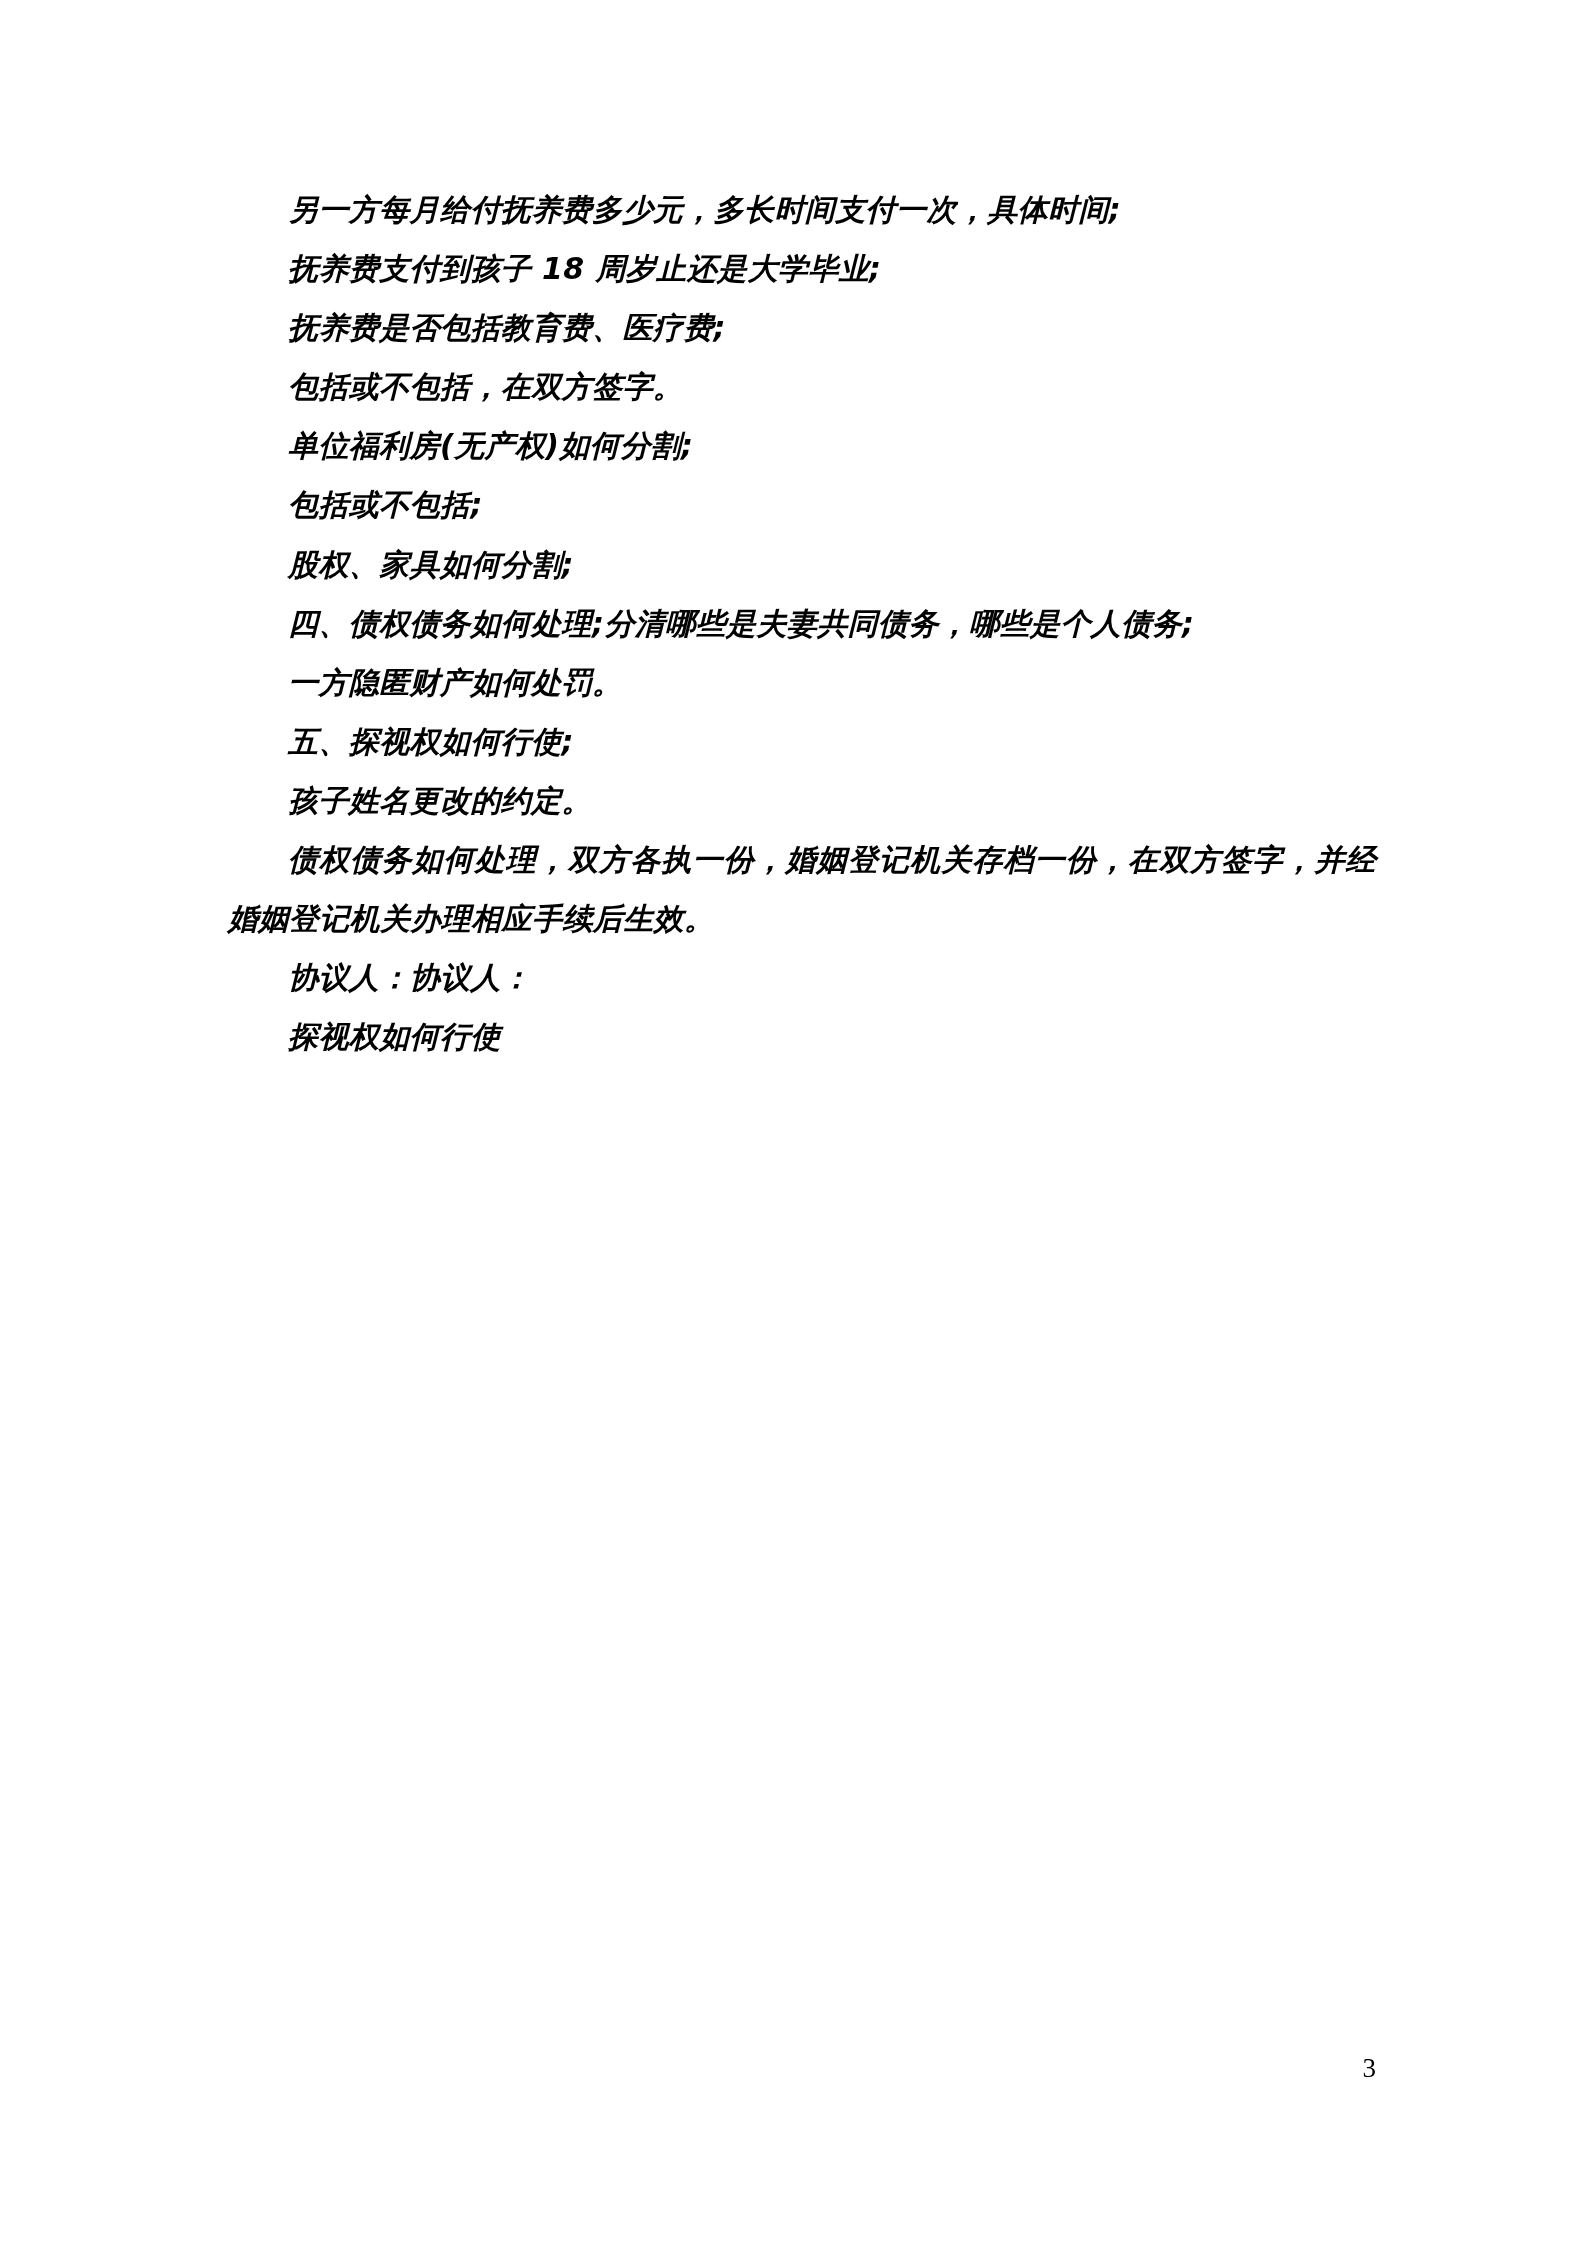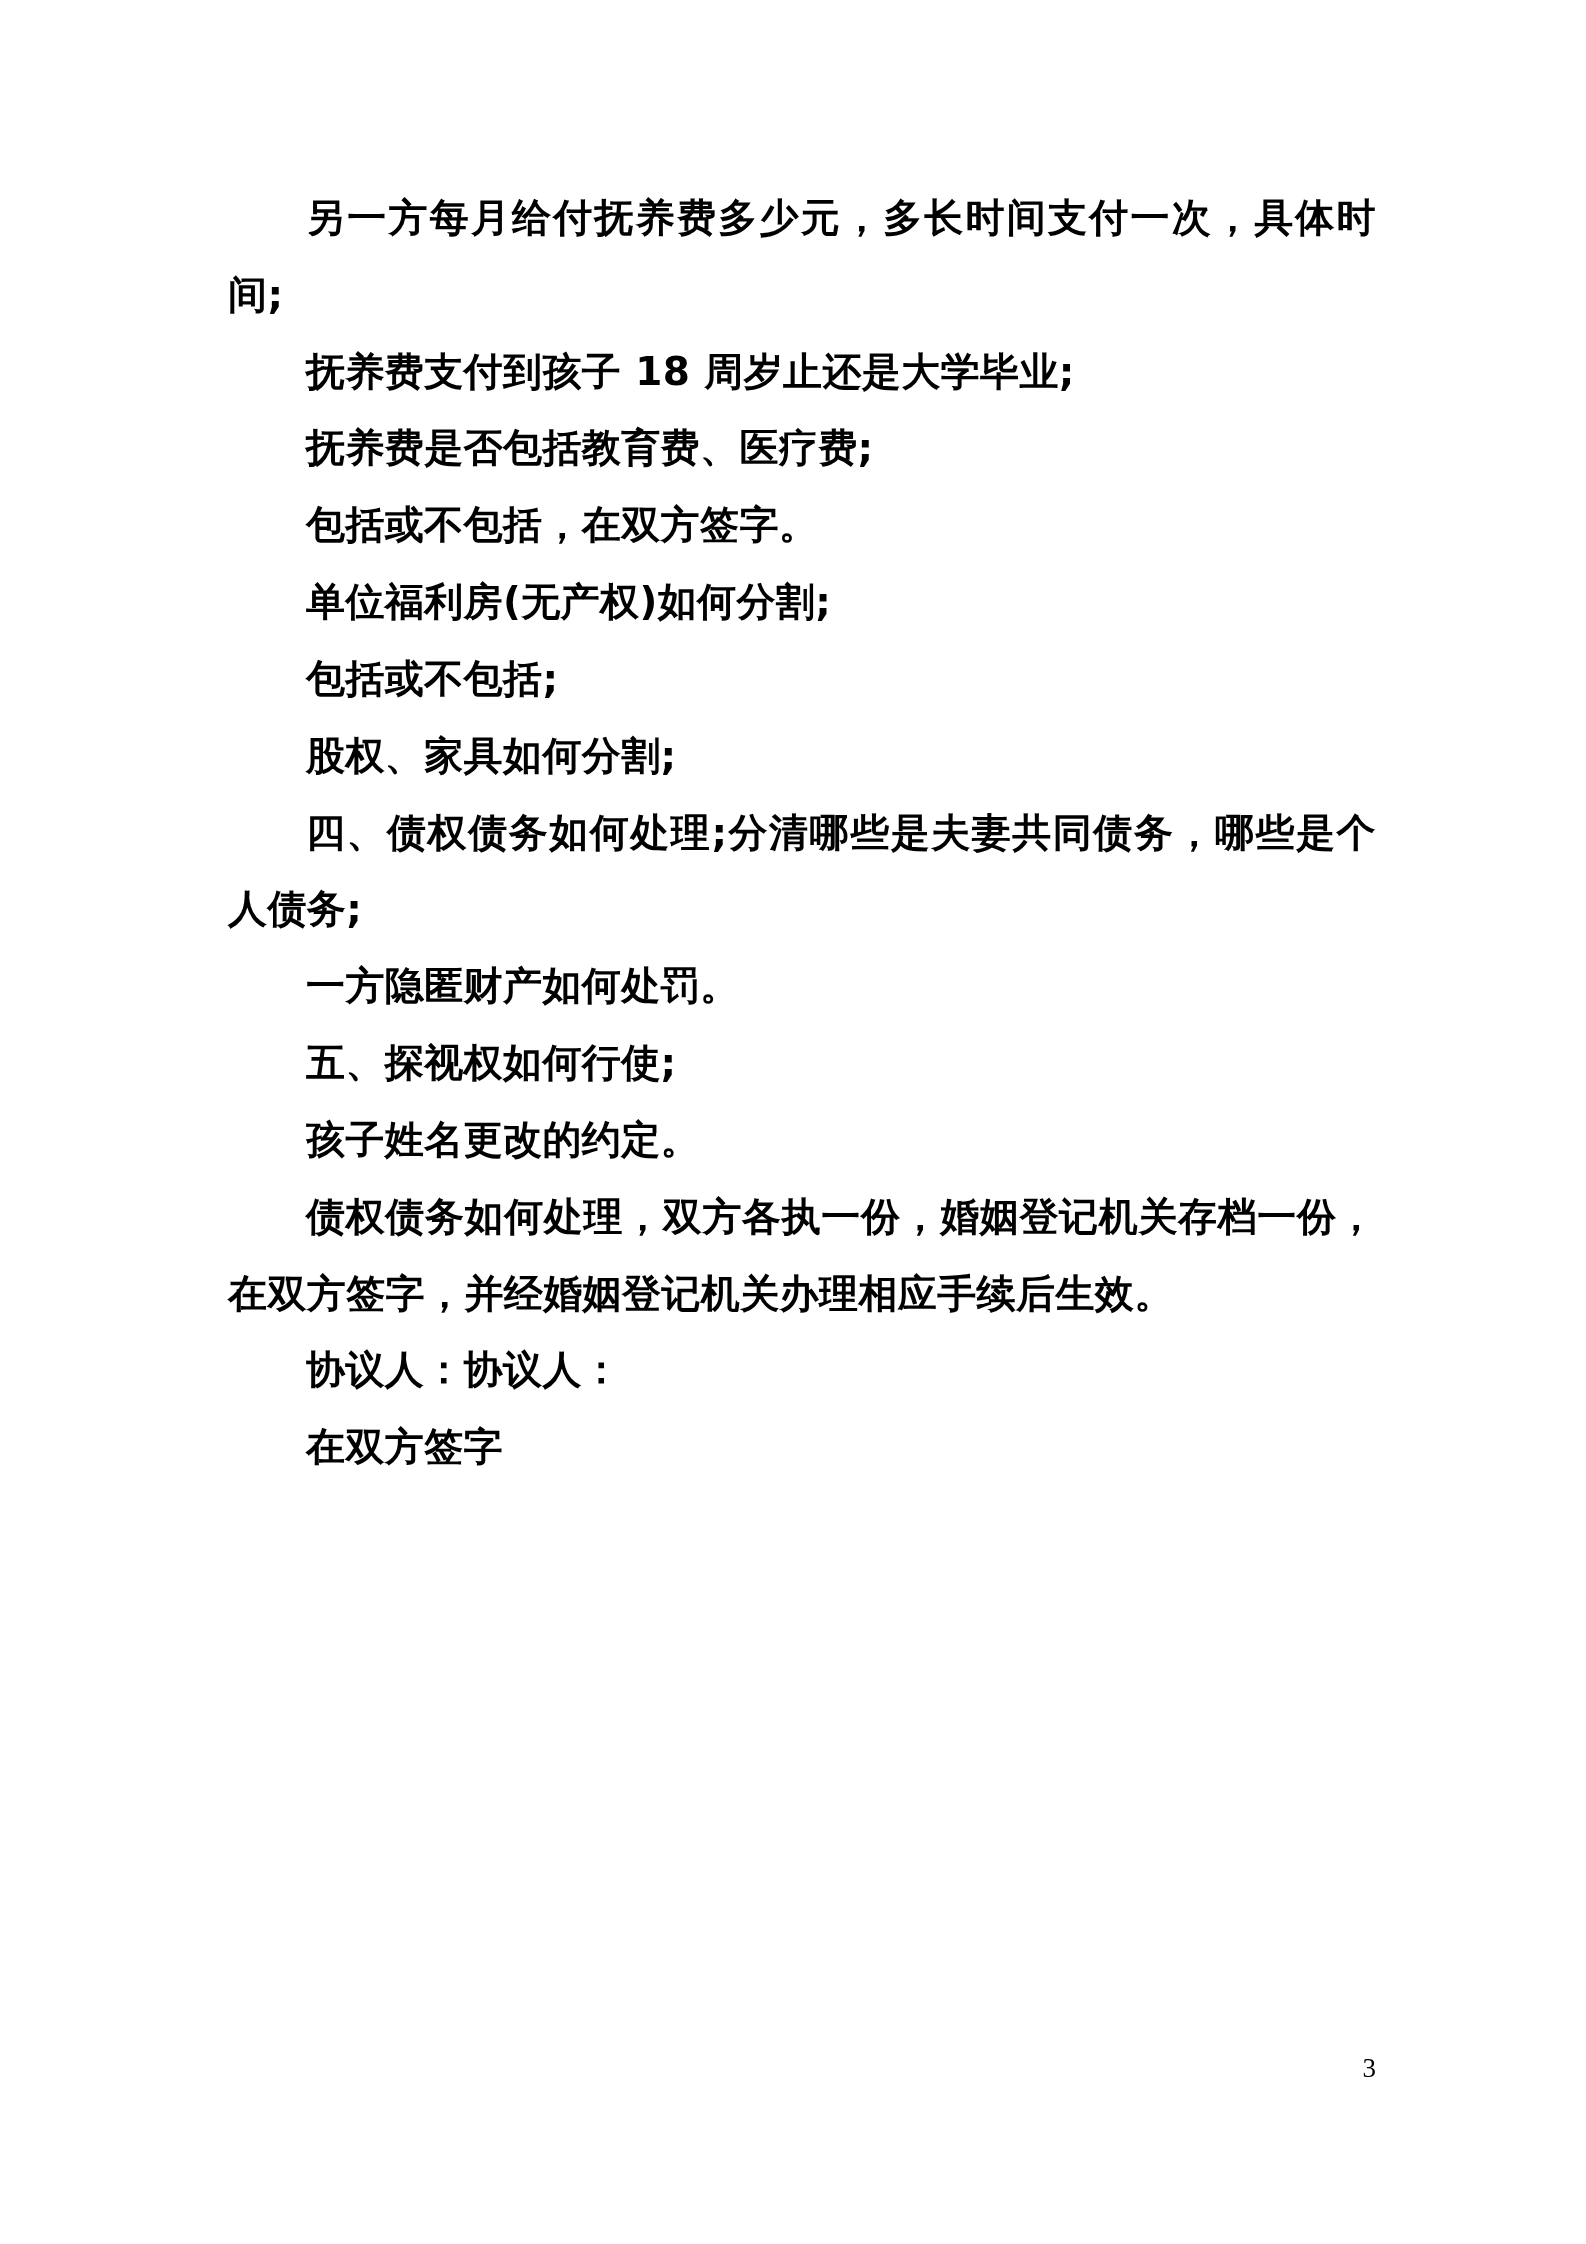--- a/index.html
+++ b/index.html
@@ -19,25 +19,26 @@
     position: absolute;
     top: 0;
     left: 0;
     width: 1586px;
     height: 2244px;
     background: #ffffff;
     box-sizing: border-box;
     padding: 180px 210px 0 228px;
   }
   .doc-body {
-    font-size: 39px;
+    font-size: 30px;
     line-height: 1.97;
     font-weight: 700;
     letter-spacing: 0.4px;
     text-align: justify;
+    font-style: italic;
   }
   .para {
     margin: 0;
     text-indent: 2em;
     font-weight: 700;
   }
   .page-number {
     position: absolute;
     right: 210px;
     bottom: 160px;
@@ -58,16 +59,16 @@
     <p class="para">包括或不包括，在双方签字。</p>
     <p class="para">单位福利房(无产权)如何分割;</p>
     <p class="para">包括或不包括;</p>
     <p class="para">股权、家具如何分割;</p>
     <p class="para">四、债权债务如何处理;分清哪些是夫妻共同债务，哪些是个人债务;</p>
     <p class="para">一方隐匿财产如何处罚。</p>
     <p class="para">五、探视权如何行使;</p>
     <p class="para">孩子姓名更改的约定。</p>
     <p class="para">债权债务如何处理，双方各执一份，婚姻登记机关存档一份，在双方签字，并经婚姻登记机关办理相应手续后生效。</p>
     <p class="para">协议人：协议人：</p>
-    <p class="para">在双方签字</p>
+    <p class="para">探视权如何行使</p>
   </div>
   <div class="page-number">3</div>
 </div>
 
 </body></html>

